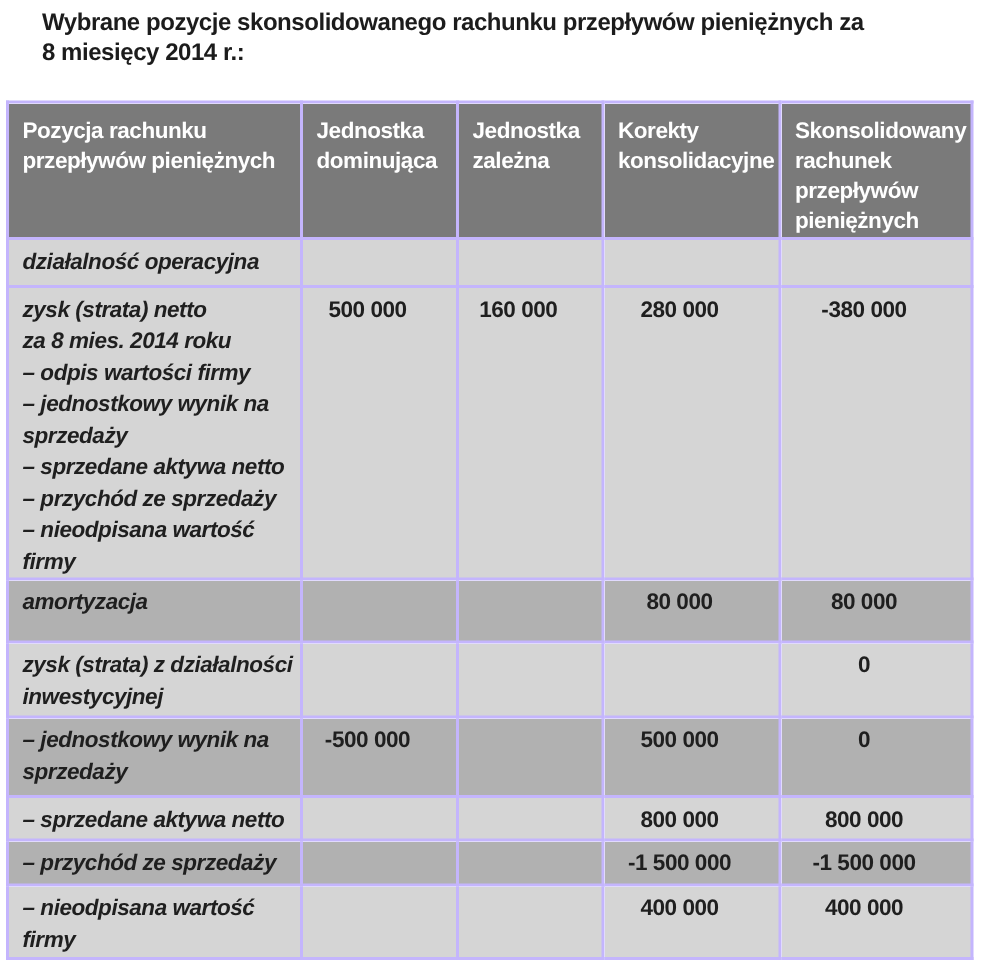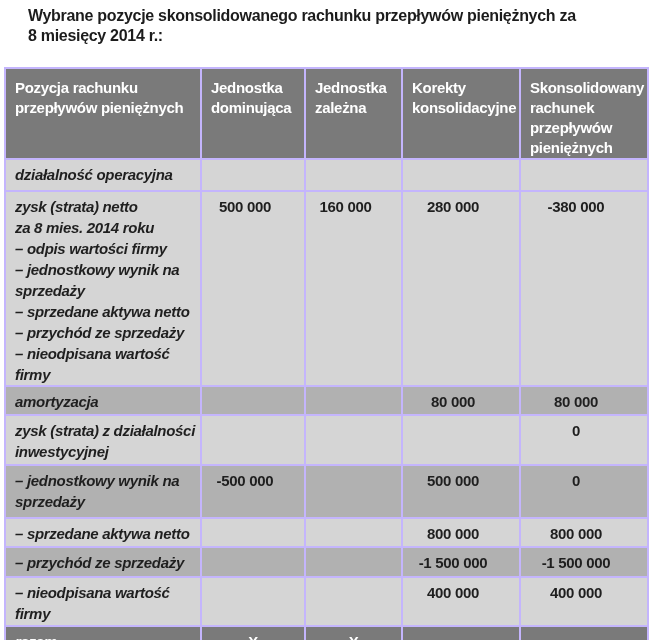--- a/index.html
+++ b/index.html
@@ -51,21 +51,21 @@
   table.cashflow thead th{
     background:#7a7a7a;
     color:#ffffff;
     text-align:left;
     padding:9px 6px 0 9px;
     line-height:20px;
     font-size:15px;
   }
   tbody tr:nth-child(1){height:32px;}
   tbody tr:nth-child(2){height:172px;}
-  tbody tr:nth-child(3){height:29px;}
+  tbody tr:nth-child(3){height:42px;}
   tbody tr:nth-child(4){height:50px;}
   tbody tr:nth-child(5){height:53px;}
   tbody tr:nth-child(6){height:29px;}
   tbody tr:nth-child(7){height:30px;}
   tbody tr:nth-child(8){height:49px;border-radius:16px;}
   tbody tr:nth-child(9){height:31px;}
   tbody tr.light td{background:#d5d5d5;}
   tbody tr.medium td{background:#b1b1b1;}
   tbody tr.dark td{background:#7a7a7a;color:#ffffff;}
   td.label-cell{

